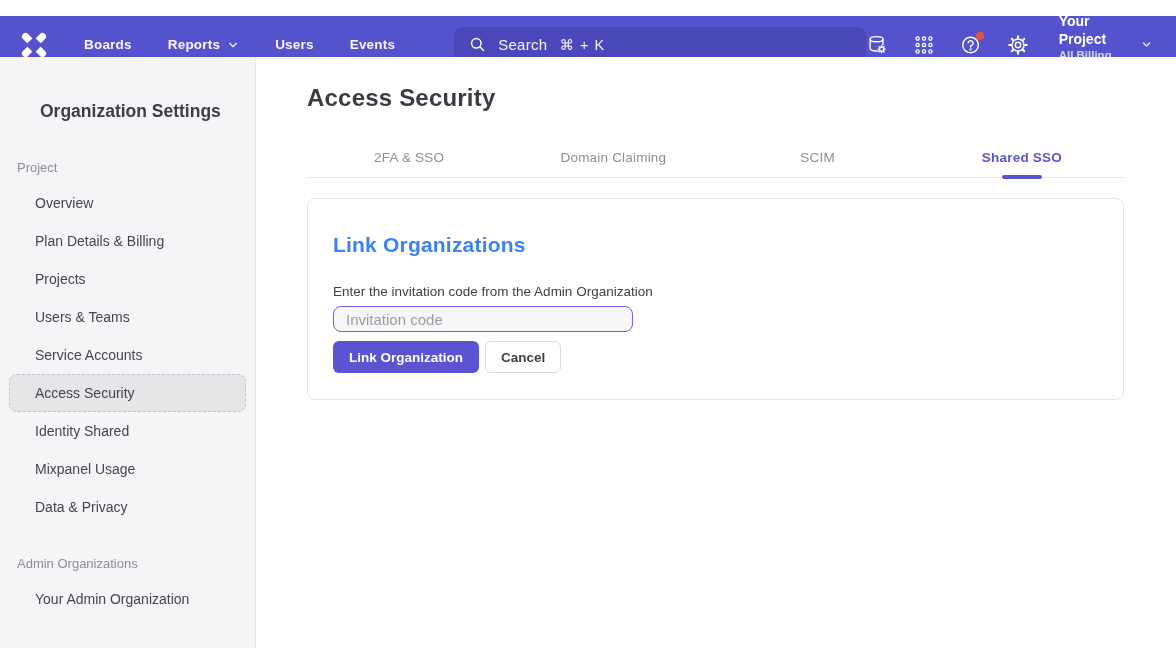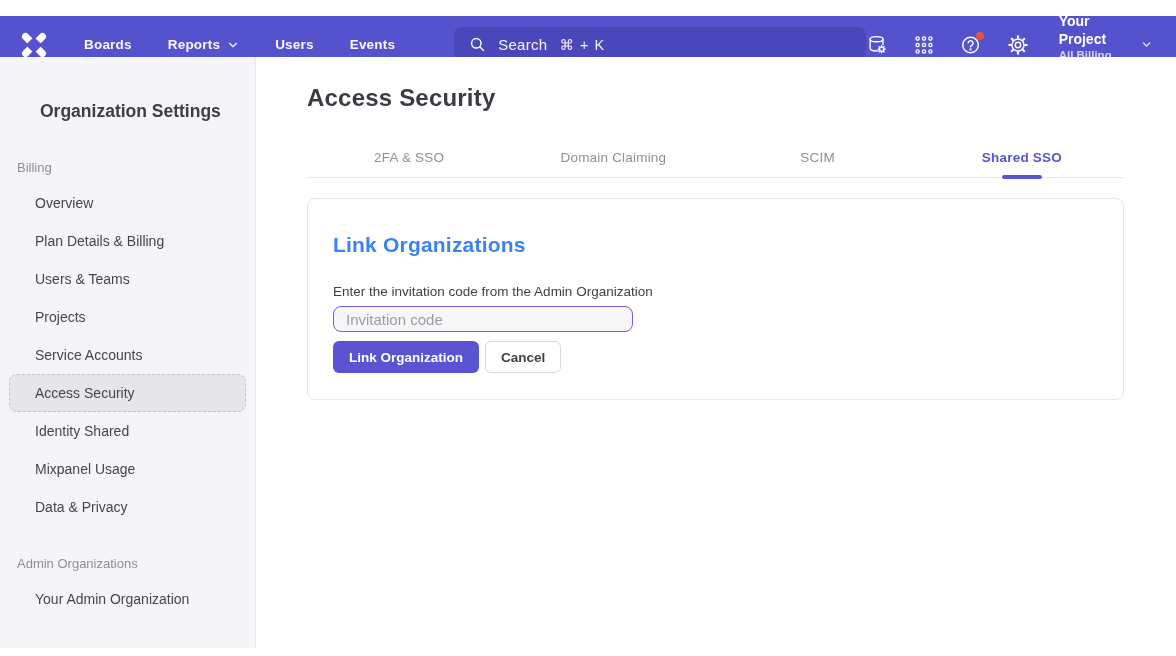--- a/index.html
+++ b/index.html
@@ -206,25 +206,25 @@
       <svg width="13" height="13" viewBox="0 0 18 18" fill="none" stroke="rgba(255,255,255,0.85)" stroke-width="2.2" stroke-linecap="round" stroke-linejoin="round">
           <polyline points="4,6.5 9,11.5 14,6.5"></polyline>
         </svg>
     </div>
   </div>
 </header>
 
 <aside class="sidebar">
   <div class="sidebar-title">Organization Settings</div>
 
-  <div class="section-label first">Billing</div>
+  <div class="section-label first">Project</div>
   <div class="side-item">Overview</div>
   <div class="side-item">Plan Details &amp; Billing</div>
+  <div class="side-item">Projects</div>
   <div class="side-item">Users &amp; Teams</div>
-  <div class="side-item">Projects</div>
   <div class="side-item">Service Accounts</div>
   <div class="side-item selected">Access Security</div>
   <div class="side-item">Identity Shared</div>
   <div class="side-item">Mixpanel Usage</div>
   <div class="side-item">Data &amp; Privacy</div>
 
   <div class="section-label">Admin Organizations</div>
   <div class="side-item">Your Admin Organization</div>
 </aside>
 

